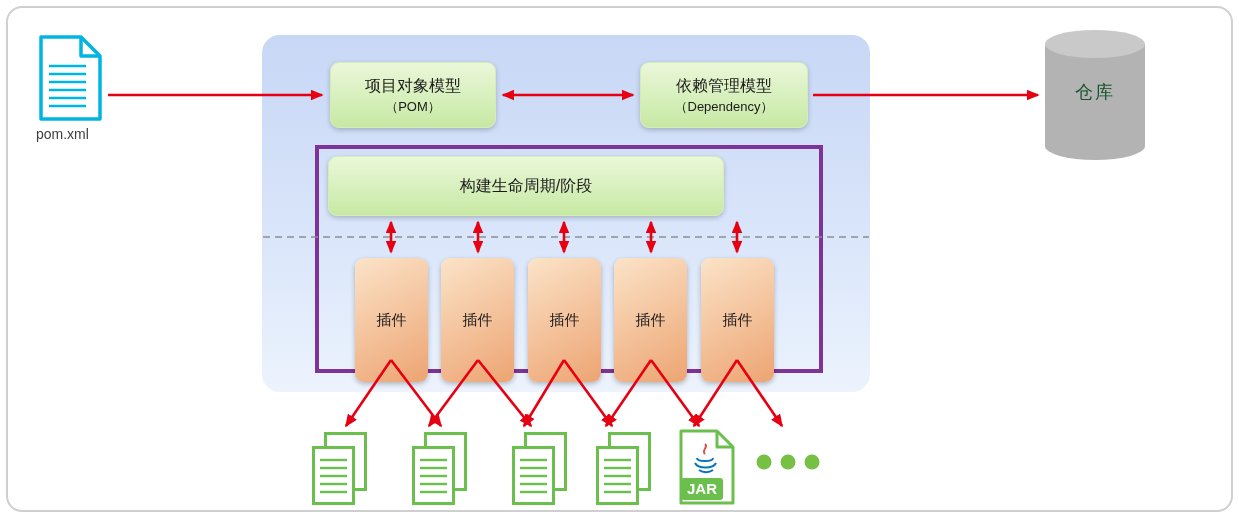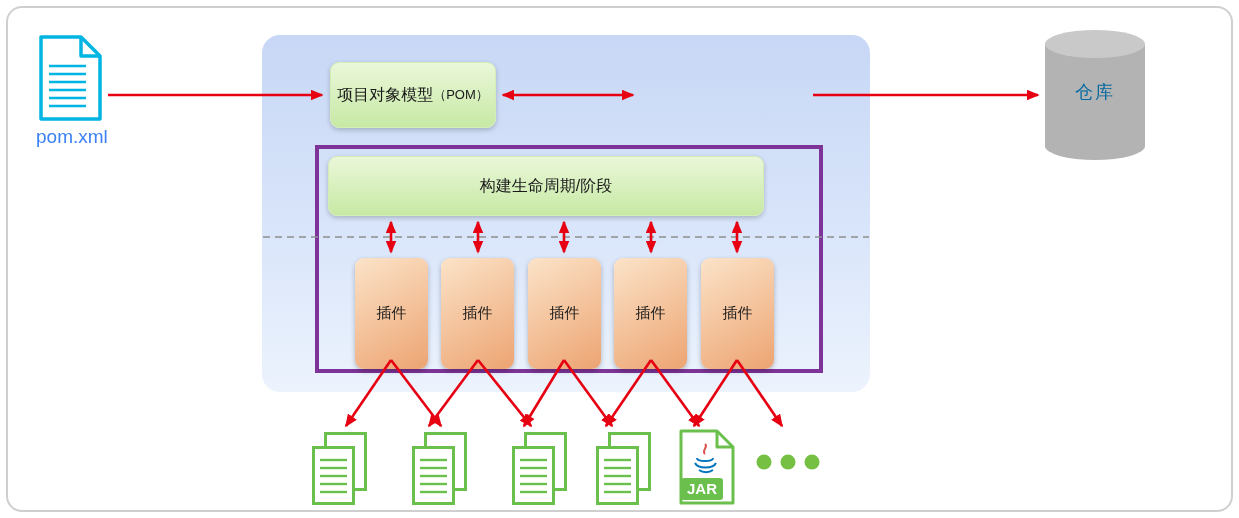--- a/index.html
+++ b/index.html
@@ -2,47 +2,47 @@
 <html style="--arrow-red: #e60012; --purple-frame: #7d3397; --green-box-top: #eaf7d9; --green-box-bottom: #c7e9a4; --orange-box-top: #fbe3c8; --orange-box-bottom: #eda472; --blue-panel-top: #c7d7f5; --blue-panel-bottom: #ecf3fd; --cylinder-gray: #b3b3b3; --doc-green: #6abf4d; --dots-green: #76c043; --pom-cyan: #00b5e2;"><head>
 <meta charset="utf-8">
 <style>
   * { margin:0; padding:0; box-sizing:border-box; }
   body { background:#ffffff; font-family:"Liberation Sans", sans-serif; }
   .canvas { position:relative; width:1239px; height:518px; background:#ffffff; overflow:hidden; }
   .outer-frame { position:absolute; inset:6px; border:2px solid #cfcfcf; border-radius:16px; pointer-events:none; }
 
   
   .pom-icon { position:absolute; left:38px; top:34px; }
-  .pom-label { position:absolute; left:36px; top:126px; font-size:19px; color:#3b82f6; }
+  .pom-label { position:absolute; left:36px; top:126px; font-size:14px; color:#404040; }
 
   
   .main-panel { position:absolute; left:262px; top:35px; width:608px; height:357px; border-radius:18px;
     background:linear-gradient(180deg, var(--blue-panel-top,#c7d7f5) 0%, #d9e5fa 55%, var(--blue-panel-bottom,#ecf3fd) 100%); }
 
   .green-box { position:absolute; border-radius:9px; border:1px solid #d4edb6;
     background:linear-gradient(180deg, var(--green-box-top,#eaf7d9), var(--green-box-bottom,#c7e9a4));
     box-shadow:0 2px 5px rgba(0,0,0,0.22);
-    display:flex; flex-direction:row; align-items:center; justify-content:center; text-align:center; color:#1a1a1a; }
+    display:flex; flex-direction:column; align-items:center; justify-content:center; text-align:center; color:#1a1a1a; }
   .green-box .l1 { font-size:16px; line-height:1.45; }
   .green-box .l2 { font-size:13px; line-height:1.4; }
   .pom-box { left:330px; top:62px; width:166px; height:66px; }
   .dep-box { left:640px; top:62px; width:168px; height:66px; }
-  .lifecycle-box { left:328px; top:156px; width:436px; height:60px; }
+  .lifecycle-box { left:328px; top:156px; width:396px; height:60px; }
 
   .purple-frame { position:absolute; left:315px; top:145px; width:508px; height:228px;
     border:4px solid var(--purple-frame,#7d3397); }
 
-  .plugin-box { position:absolute; top:258px; width:73px; height:111px; border-radius:9px;
+  .plugin-box { position:absolute; top:258px; width:73px; height:124px; border-radius:9px;
     background:linear-gradient(150deg, var(--orange-box-top,#fbe3c8), var(--orange-box-bottom,#eda472));
     box-shadow:0 2px 5px rgba(0,0,0,0.25);
     display:flex; align-items:center; justify-content:center; font-size:15px; color:#1a1a1a; }
 
   
   .cylinder-wrap { position:absolute; left:1043px; top:28px; width:104px; height:136px; }
-  .cyl-label { position:absolute; left:0; top:52px; width:104px; text-align:center; color:#0369a1; font-size:18px; letter-spacing:2px; }
+  .cyl-label { position:absolute; left:0; top:52px; width:104px; text-align:center; color:#14532d; font-size:18px; letter-spacing:2px; }
 
   
   .doc-stack { position:absolute; }
   .jar-icon { position:absolute; left:678px; top:428px; }
 
   
   .arw { stroke:var(--arrow-red,#e60012); stroke-width:2.6; fill:none; }
   .ah  { fill:var(--arrow-red,#e60012); }
   .dashed { stroke:#8f8f8f; stroke-width:1.4; stroke-dasharray:7 5; fill:none; }
   .stroke-cyan { stroke:var(--pom-cyan,#00b5e2); fill:none; }
@@ -78,20 +78,24 @@
   </svg>
   <div class="pom-label">pom.xml</div>
 
   <div class="main-panel"></div>
 
   <div class="green-box pom-box">
     <div class="l1">项目对象模型</div>
     <div class="l2">（POM）</div>
   </div>
 
+  <div class="green-box dep-box">
+    <div class="l1">依赖管理模型</div>
+    <div class="l2">（Dependency）</div>
+  </div>
 
   <div class="purple-frame"></div>
 
   <div class="green-box lifecycle-box">
     <div class="l1">构建生命周期/阶段</div>
   </div>
 
   <div class="plugin-box" style="left:355px">
     <span>插件</span>
   </div>

